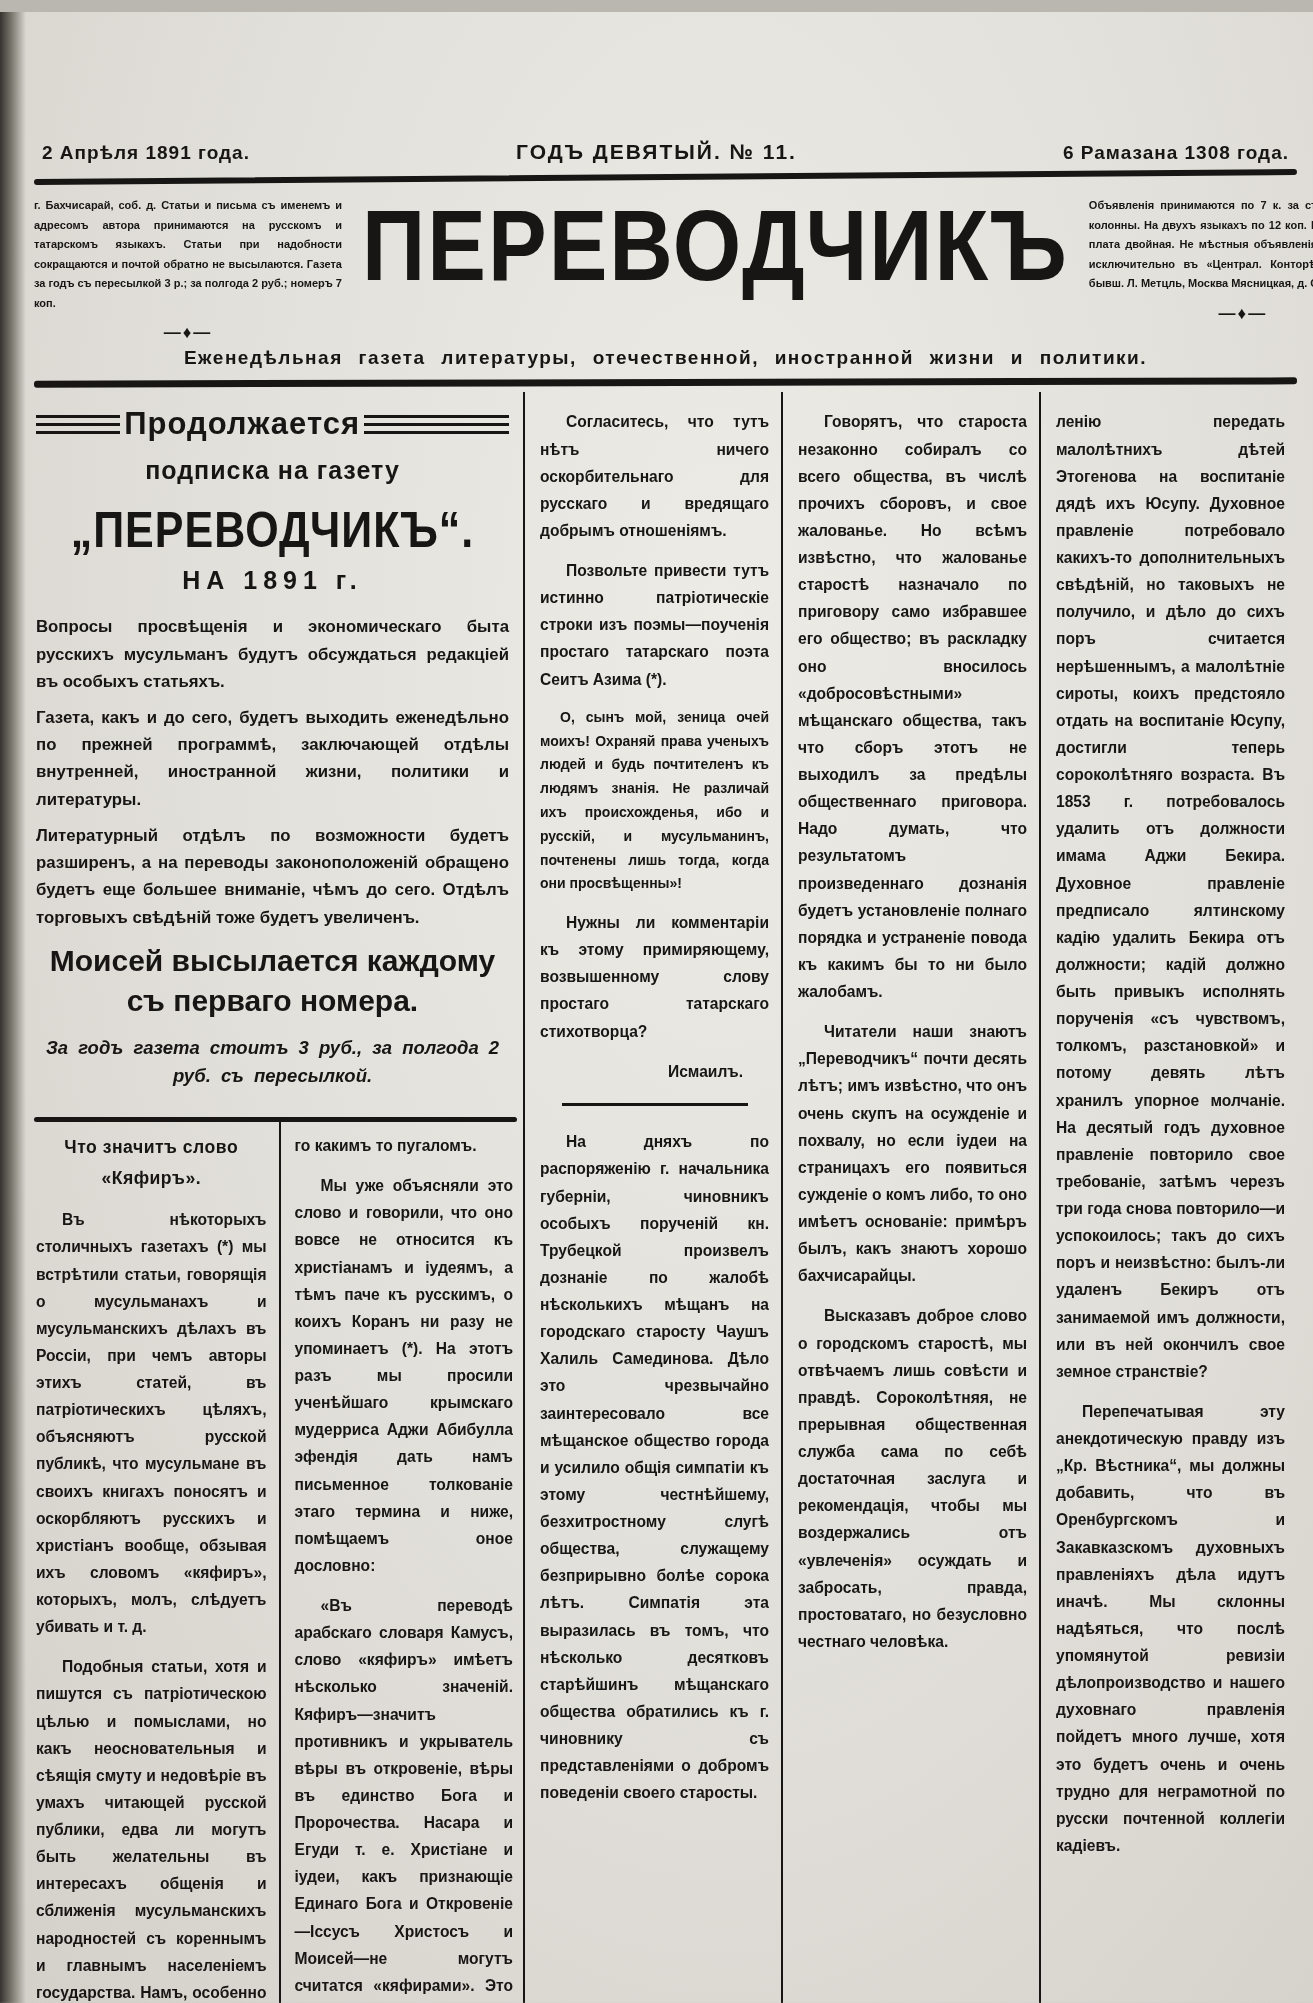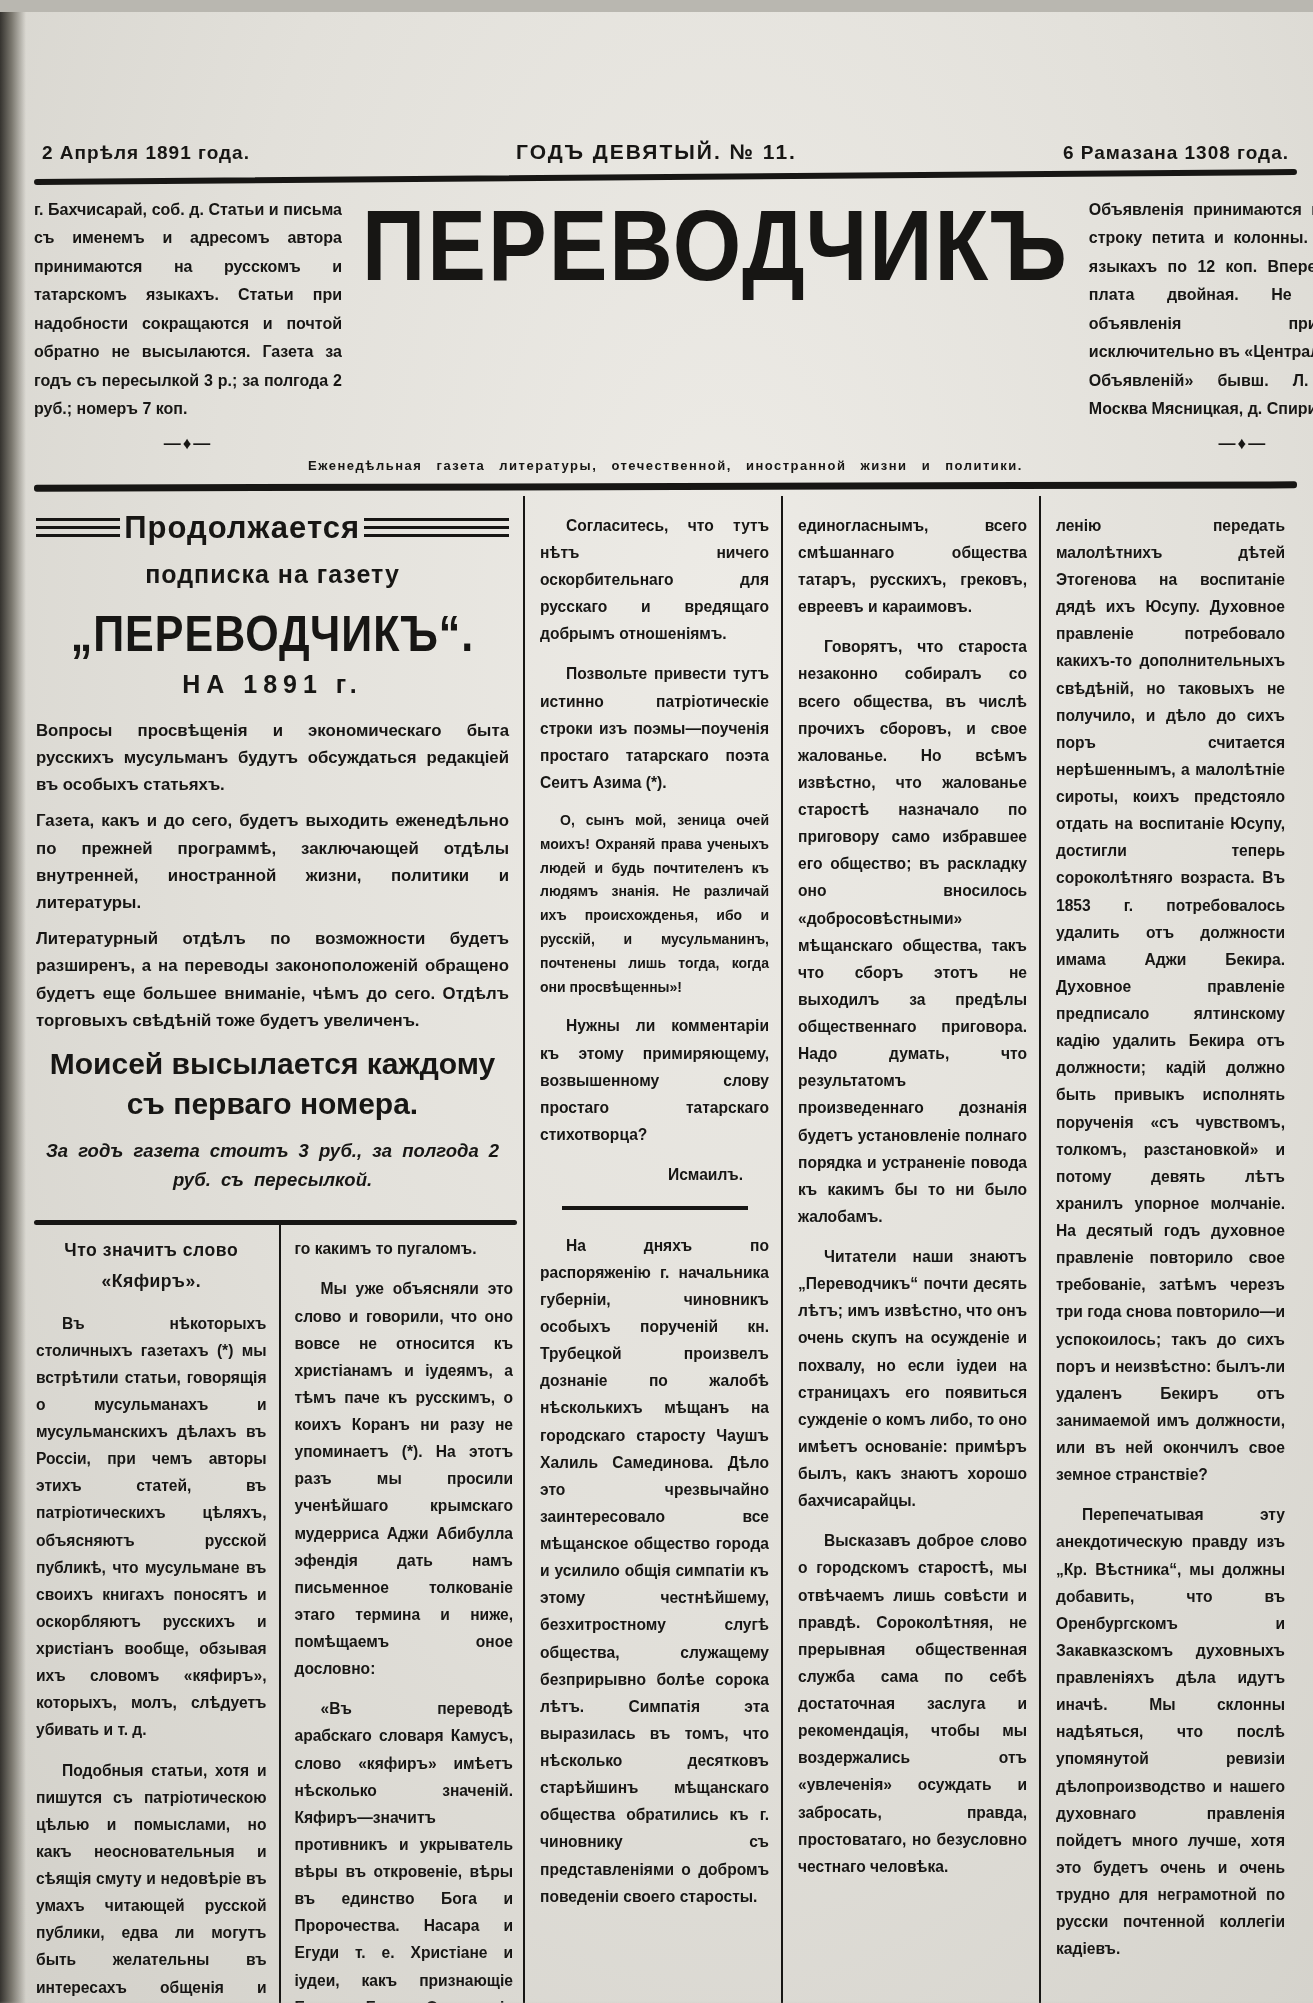--- a/index.html
+++ b/index.html
@@ -35,31 +35,31 @@
   .header-row .ed{font-size:21px;letter-spacing:2px;}
   .rule-thick{height:6px;background:var(--ink);border-radius:3px;}
   .r1{margin-top:10px;transform:rotate(-0.45deg);}
   .r2{margin-top:10px;height:7px;transform:rotate(-0.15deg);}
   .r3{height:5px;margin:6px 6px 0 0;}
 
   
   .masthead{display:flex;gap:20px;margin-top:16px;align-items:flex-start;}
   .masthead-side{width:308px;flex:0 0 auto;display:flex;flex-direction:column;}
   .notice{
-    font-size:16px;font-weight:bold;line-height:1.78;text-align:justify;
+    font-size:11px;font-weight:bold;line-height:1.78;text-align:justify;
   }
   .ornament{text-align:center;font-size:17px;font-weight:bold;margin-top:10px;letter-spacing:2px;}
   .mid{flex:1;text-align:center;}
   .paper-title{
     font-size:88px;font-weight:bold;line-height:1.0;
     letter-spacing:2px;transform:scaleY(1.14);transform-origin:top center;
     white-space:nowrap;
   }
   .subtitle{
-    text-align:center;font-weight:bold;font-size:13px;
+    text-align:center;font-weight:bold;font-size:19px;
     letter-spacing:1.5px;word-spacing:9px;margin-top:4px;
   }
 
   
   .body{display:flex;margin-top:6px;align-items:stretch;min-height:1650px;}
   .left-pane{width:489px;flex:0 0 auto;border-right:2px solid var(--ink);}
   .right-pane{flex:1;display:flex;align-items:stretch;}
   .rcol{flex:1;padding:16px 12px 0 15px;}
   .rcol + .rcol{border-left:2px solid var(--ink);}
   .two-cols{display:flex;align-items:stretch;min-height:1120px;}
@@ -176,21 +176,20 @@
         <div class="rcol col">
             <p class="para">Согласитесь, что тутъ нѣтъ ничего оскорбительнаго для русскаго и вредящаго добрымъ отношеніямъ.</p>
             <p class="para">Позвольте привести тутъ истинно патріотическіе строки изъ поэмы—поученія простаго татарскаго поэта Сеитъ Азима (*).</p>
             <p class="verse">О, сынъ мой, зеница очей моихъ! Охраняй права ученыхъ людей и будь почтителенъ къ людямъ знанія. Не различай ихъ происхожденья, ибо и русскій, и мусульманинъ, почтенены лишь тогда, когда они просвѣщенны»!</p>
             <p class="para">Нужны ли комментаріи къ этому примиряющему, возвышенному слову простаго татарскаго стихотворца?</p>
             <p class="sig">Исмаилъ.</p>
             <div class="divider"></div>
             <p class="para">На дняхъ по распоряженію г. начальника губерніи, чиновникъ особыхъ порученій кн. Трубецкой произвелъ дознаніе по жалобѣ нѣсколькихъ мѣщанъ на городскаго старосту Чаушъ Халиль Самединова. Дѣло это чрезвычайно заинтересовало все мѣщанское общество города и усилило общія симпатіи къ этому честнѣйшему, безхитростному слугѣ общества, служащему безприрывно болѣе сорока лѣтъ. Симпатія эта выразилась въ томъ, что нѣсколько десятковъ старѣйшинъ мѣщанскаго общества обратились къ г. чиновнику съ представленіями о добромъ поведеніи своего старосты.</p>
           </div>
         <div class="rcol col">
-            <p class="cont">единогласнымъ, всего смѣшаннаго общества татаръ, русскихъ, грековъ, евреевъ и караимовъ.</p>
             <p class="para">Говорятъ, что староста незаконно собиралъ со всего общества, въ числѣ прочихъ сборовъ, и свое жалованье. Но всѣмъ извѣстно, что жалованье старостѣ назначало по приговору само избравшее его общество; въ раскладку оно вносилось «добросовѣстными» мѣщанскаго общества, такъ что сборъ этотъ не выходилъ за предѣлы общественнаго приговора. Надо думать, что результатомъ произведеннаго дознанія будетъ установленіе полнаго порядка и устраненіе повода къ какимъ бы то ни было жалобамъ.</p>
             <p class="para">Читатели наши знаютъ „Переводчикъ“ почти десять лѣтъ; имъ извѣстно, что онъ очень скупъ на осужденіе и похвалу, но если іудеи на страницахъ его появиться сужденіе о комъ либо, то оно имѣетъ основаніе: примѣръ былъ, какъ знаютъ хорошо бахчисарайцы.</p>
             <p class="para">Высказавъ доброе слово о городскомъ старостѣ, мы отвѣчаемъ лишь совѣсти и правдѣ. Сороколѣтняя, не прерывная общественная служба сама по себѣ достаточная заслуга и рекомендація, чтобы мы воздержались отъ «увлеченія» осуждать и забросать, правда, простоватаго, но безусловно честнаго человѣка.</p>
           </div>
         <div class="rcol col">
             <p class="cont">ленію передать малолѣтнихъ дѣтей Этогенова на воспитаніе дядѣ ихъ Юсупу. Духовное правленіе потребовало какихъ-то дополнительныхъ свѣдѣній, но таковыхъ не получило, и дѣло до сихъ поръ считается нерѣшеннымъ, а малолѣтніе сироты, коихъ предстояло отдать на воспитаніе Юсупу, достигли теперь сороколѣтняго возраста. Въ 1853 г. потребовалось удалить отъ должности имама Аджи Бекира. Духовное правленіе предписало ялтинскому кадію удалить Бекира отъ должности; кадій должно быть привыкъ исполнять порученія «съ чувствомъ, толкомъ, разстановкой» и потому девять лѣтъ хранилъ упорное молчаніе. На десятый годъ духовное правленіе повторило свое требованіе, затѣмъ черезъ три года снова повторило—и успокоилось; такъ до сихъ поръ и неизвѣстно: былъ-ли удаленъ Бекиръ отъ занимаемой имъ должности, или въ ней окончилъ свое земное странствіе?</p>
             <p class="para">Перепечатывая эту анекдотическую правду изъ „Кр. Вѣстника“, мы должны добавить, что въ Оренбургскомъ и Закавказскомъ духовныхъ правленіяхъ дѣла идутъ иначѣ. Мы склонны надѣяться, что послѣ упомянутой ревизіи дѣлопроизводство и нашего духовнаго правленія пойдетъ много лучше, хотя это будетъ очень и очень трудно для неграмотной по русски почтенной коллегіи кадіевъ.</p>
           </div>
       </div>
 

